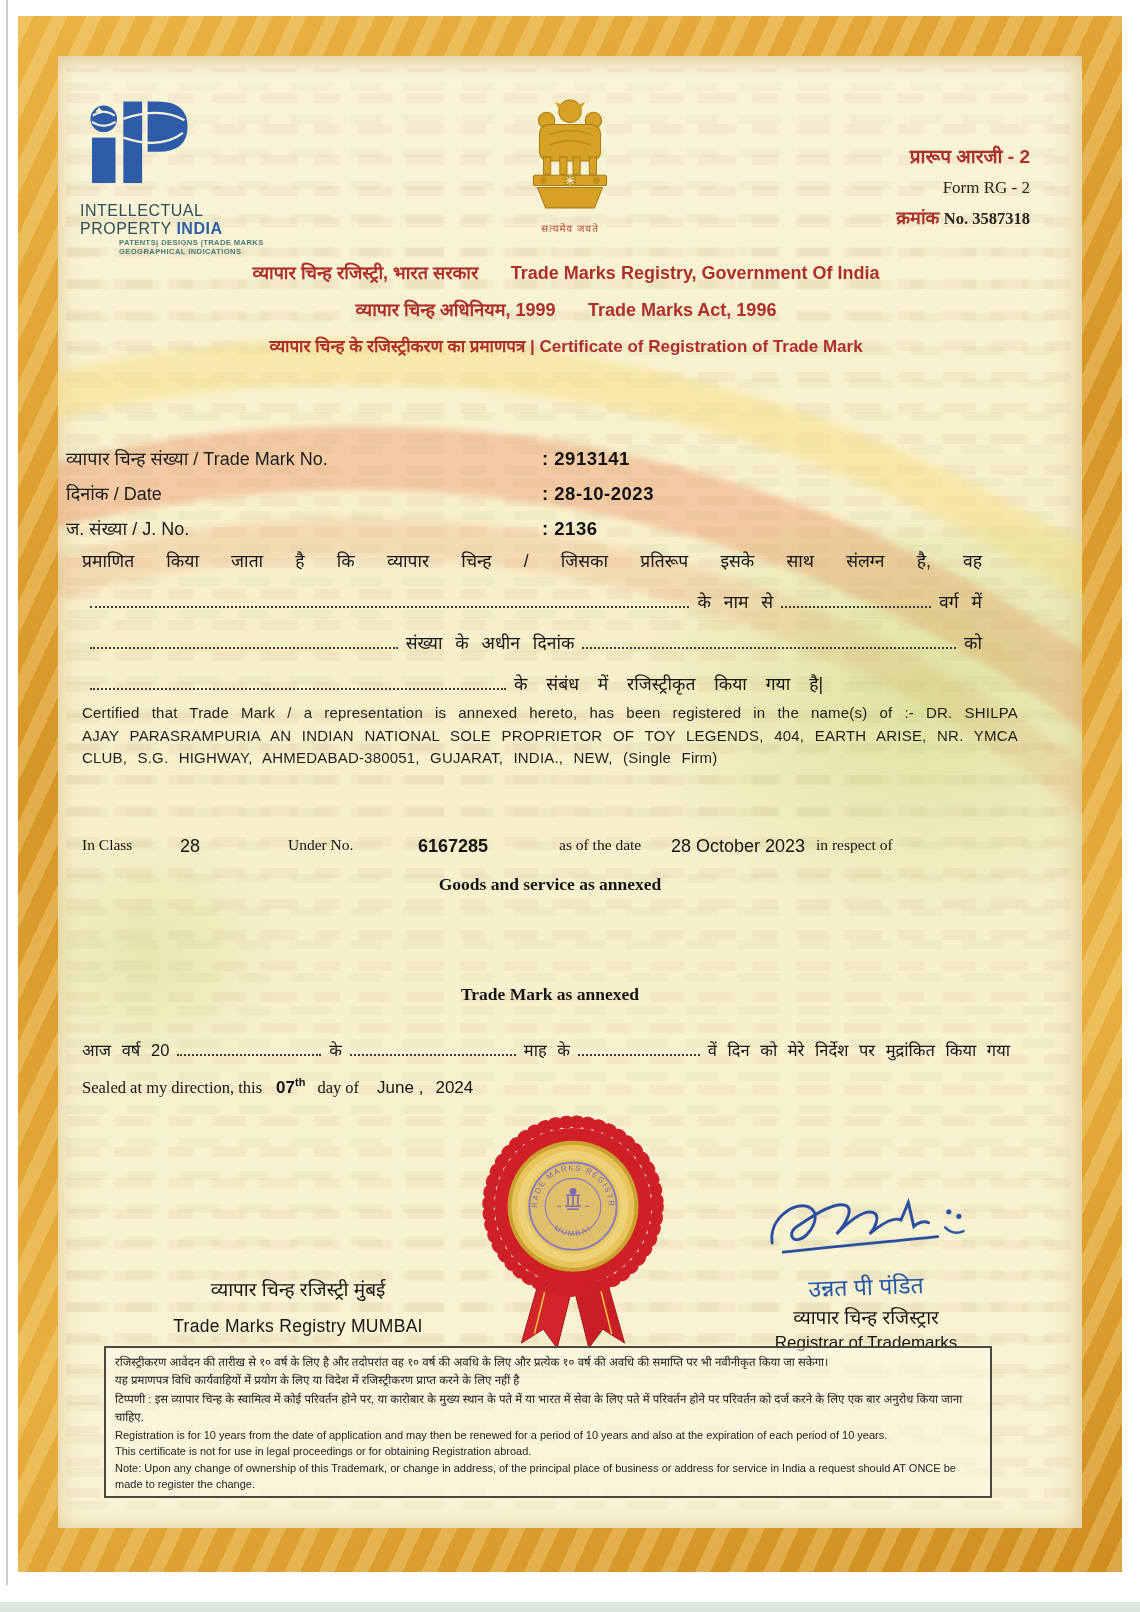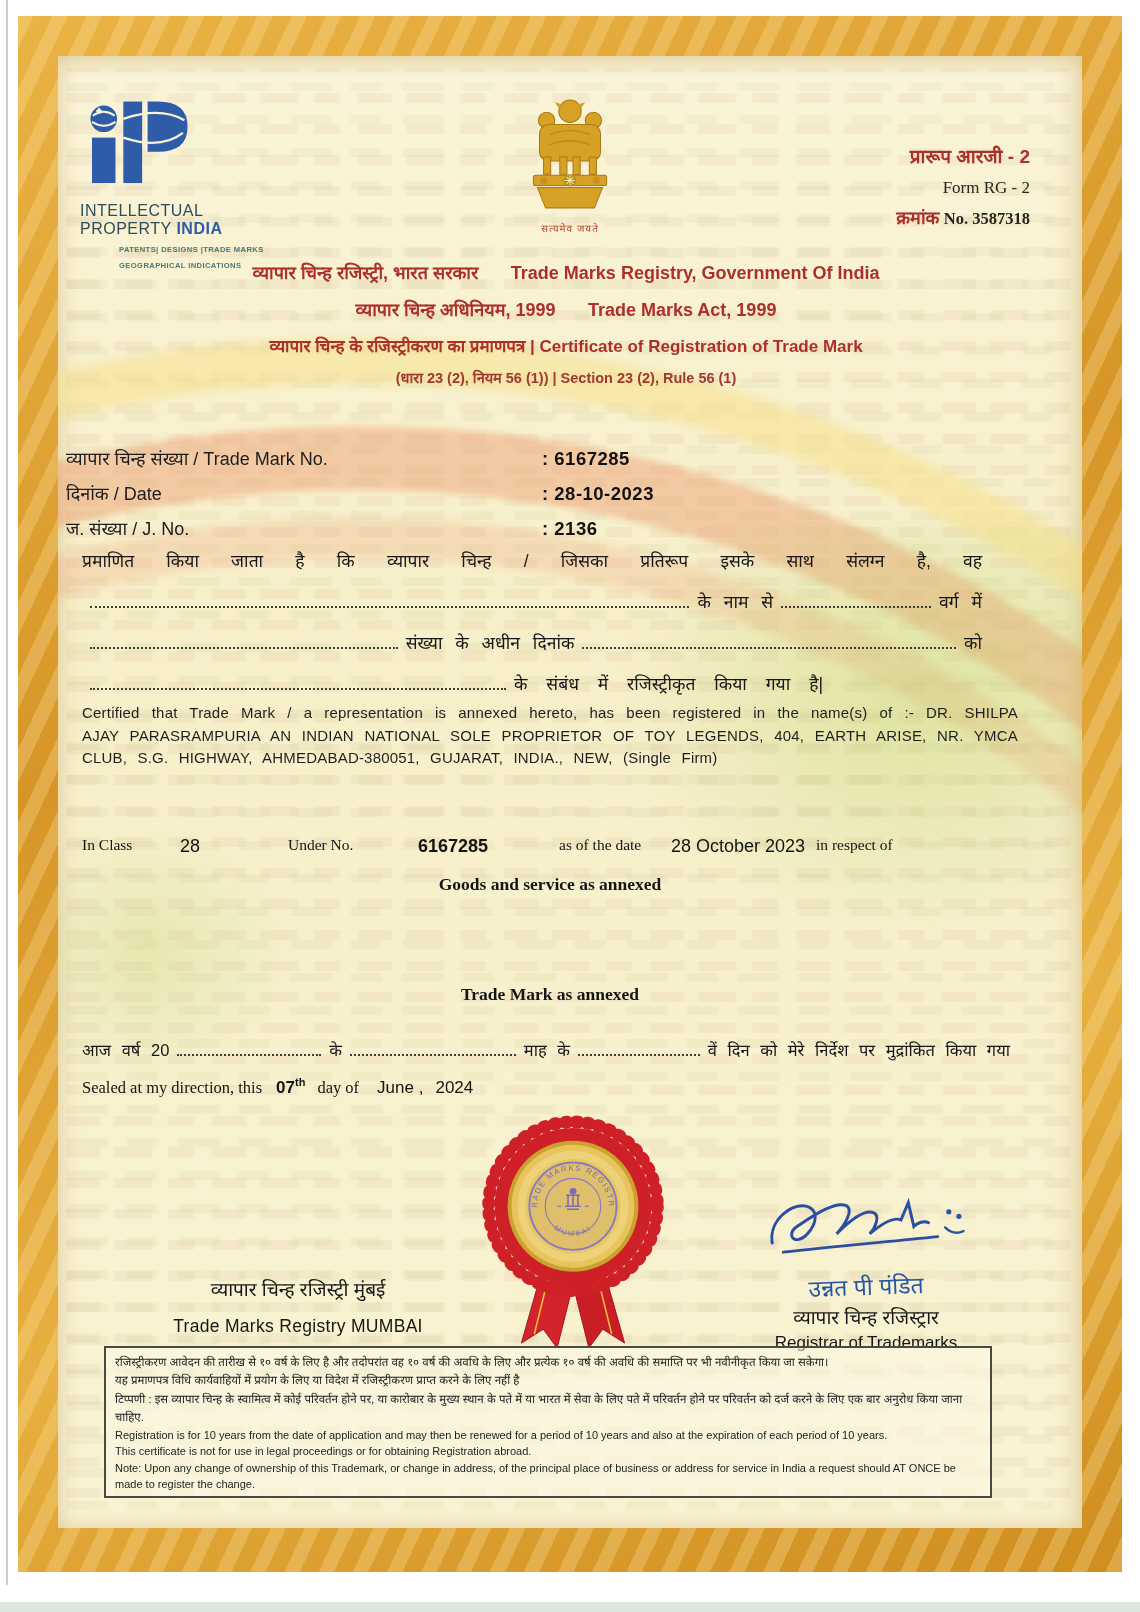--- a/index.html
+++ b/index.html
@@ -43,21 +43,21 @@
     background:radial-gradient(ellipse at 50% 50%, rgba(190,212,110,.30), transparent 65%);filter:blur(8px);}
 
   .content{position:absolute;inset:0;z-index:2;}
   .abs{position:absolute;}
 
   
   .logo{left:22px;top:44px;width:185px;}
   .logo-word1{font-size:16px;letter-spacing:.5px;color:#2d4e58;margin-top:4px;}
   .logo-word2{font-size:16px;letter-spacing:.5px;color:#2d4e58;}
   .logo-word2 b{color:#2e5ca8;font-weight:bold;}
-  .logo-sub{font-size:7.6px;color:#4a7a78;letter-spacing:.4px;font-weight:bold;margin-top:7px;padding-left:39px;}
+  .logo-sub{font-size:7.6px;color:#4a7a78;letter-spacing:.4px;font-weight:bold;margin-top:0;padding-left:39px;}
 
   
   .emblem{left:450px;top:38px;width:124px;text-align:center;}
   .motto{font-size:10px;color:#b4452e;margin-top:1px;letter-spacing:1px;}
 
   
   .forminfo{right:52px;top:84px;text-align:right;line-height:1.75;}
   .fi1{font-size:19px;color:#a8322b;font-weight:bold;}
   .fi2{font-size:17px;color:#26261f;font-family:"Liberation Serif",serif;}
   .fi3 .hi{font-size:18px;color:#a8322b;font-weight:bold;}
@@ -202,30 +202,29 @@
         </div>
       </div>
 
       <div class="abs header">
         <div class="hline">
           <span class="hi">व्यापार चिन्ह रजिस्ट्री, भारत सरकार</span>
           <span class="en">Trade Marks Registry, Government Of India</span>
         </div>
         <div class="hline">
           <span class="hi">व्यापार चिन्ह अधिनियम, 1999</span>
-          <span class="en">Trade Marks Act, 1999</span>
+          <span class="en">Trade Marks Act, 1996</span>
         </div>
         <div class="hline3">व्यापार चिन्ह के रजिस्ट्रीकरण का प्रमाणपत्र | Certificate of Registration of Trade Mark</div>
-        <div class="hline4">(धारा 23 (2), नियम 56 (1)) | Section 23 (2), Rule 56 (1)</div>
       </div>
 
       <div class="abs details">
         <div class="drow">
           <div class="dlabel">व्यापार चिन्ह संख्या / Trade Mark No.</div>
-          <div class="dvalue">: 6167285</div>
+          <div class="dvalue">: 2913141</div>
         </div>
         <div class="drow">
           <div class="dlabel">दिनांक / Date</div>
           <div class="dvalue">: 28-10-2023</div>
         </div>
         <div class="drow">
           <div class="dlabel">ज. संख्या / J. No.</div>
           <div class="dvalue">: 2136</div>
         </div>
       </div>

